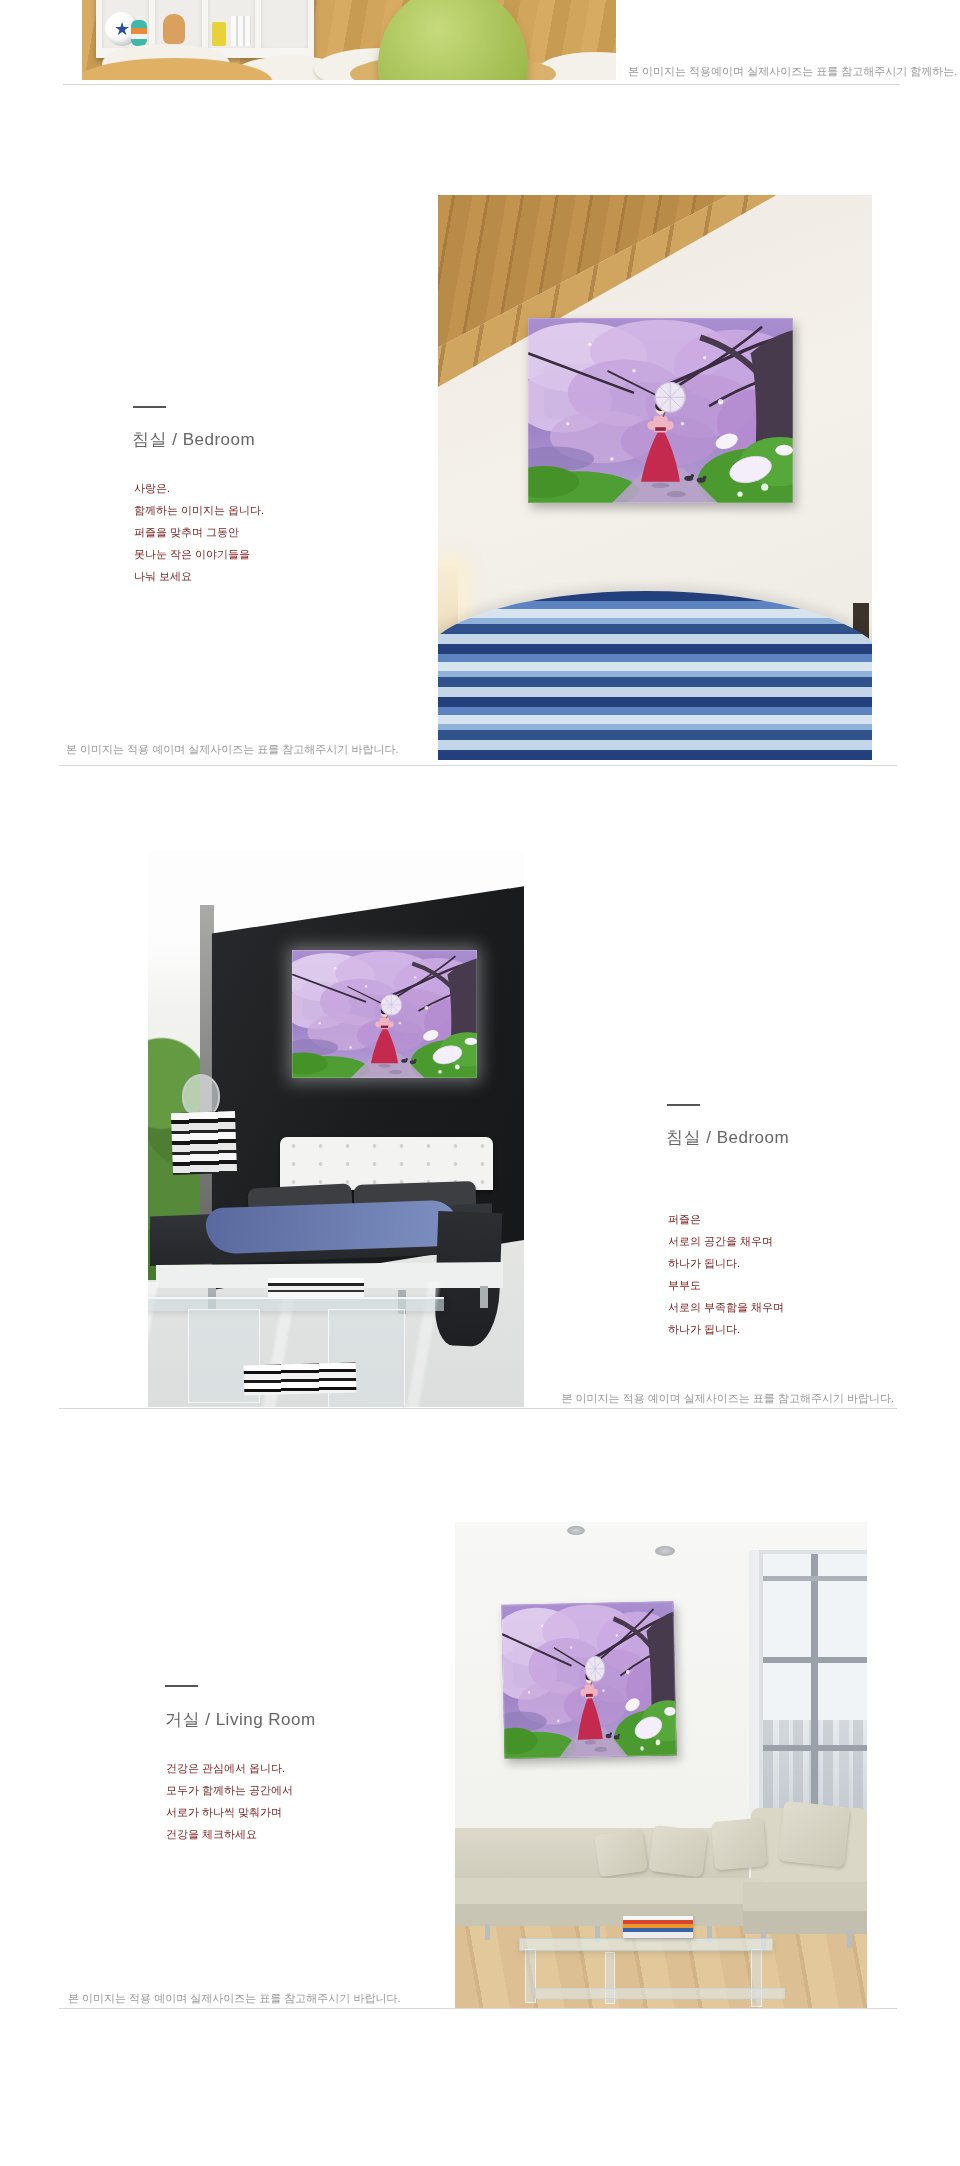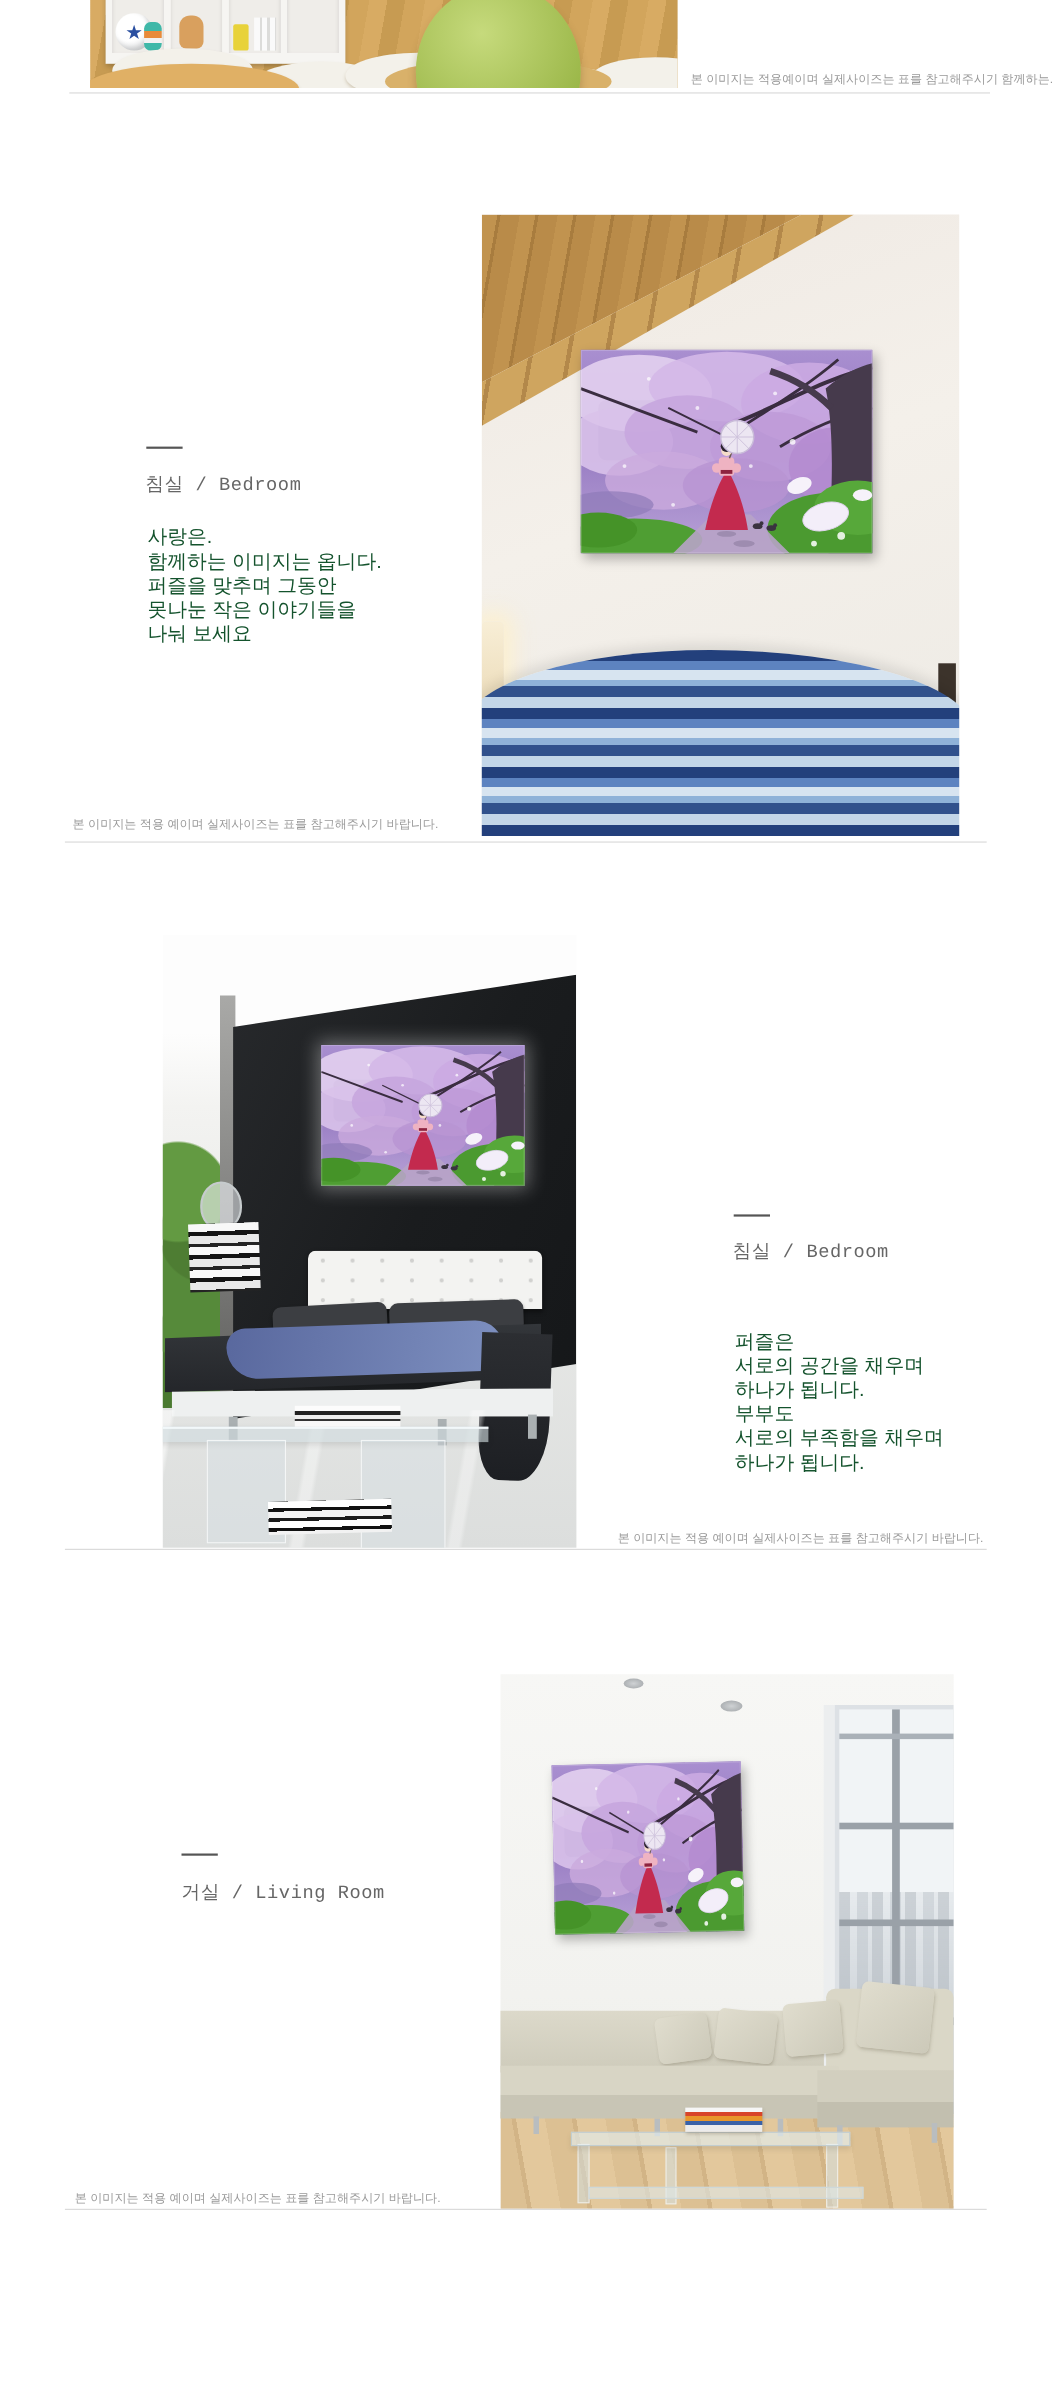--- a/index.html
+++ b/index.html
@@ -3,22 +3,22 @@
 <meta charset="utf-8">
 <style>
   html,body{margin:0;padding:0;background:#ffffff;}
   #page{
     position:relative;width:960px;height:2166px;margin:0 auto;background:#ffffff;
     font-family:"Liberation Sans","DejaVu Sans",sans-serif;overflow:hidden;
   }
   .photo{position:absolute;overflow:hidden;background:#eee;}
   .divider{position:absolute;height:1px;background:#d8d8d8;}
   .dash{position:absolute;width:33px;height:2px;background:#555;}
-  .sec-title{position:absolute;font-size:17px;letter-spacing:.5px;color:#666;white-space:nowrap;font-family:Liberation Mono, monospace;}
-  .sec-body{position:absolute;font-size:18px;line-height:22px;color:#14532d;white-space:nowrap;}
+  .sec-title{position:absolute;font-size:17px;letter-spacing:.5px;color:#666;white-space:nowrap;}
+  .sec-body{position:absolute;font-size:11px;line-height:22px;color:#7f1d1d;white-space:nowrap;}
   .caption{position:absolute;font-size:11px;color:#999;white-space:nowrap;letter-spacing:0;}
 
   
   .artwork-slot{position:absolute;background:#9478c0;}
   .artwork-slot svg{width:100%;height:100%;display:block;}
   .artwork-slot::after{content:"";position:absolute;inset:0;box-shadow:inset 0 0 0 1px rgba(255,255,255,.18);}
   .art-shadow{box-shadow:3px 5px 10px rgba(0,0,0,.28);}
   .art-glow{box-shadow:0 0 16px 4px rgba(255,255,255,.35);}
   .art-tilt{transform:rotate(-1.2deg);}
 
@@ -303,20 +303,26 @@
     <div>하나가 됩니다.</div>
     <div>부부도</div>
     <div>서로의 부족함을 채우며</div>
     <div>하나가 됩니다.</div>
   </div>
   <div class="caption" style="right:66px;top:1391px;">본 이미지는 적용 예이며 실제사이즈는 표를 참고해주시기 바랍니다.</div>
   <div class="divider" style="left:59px;top:1408px;width:838px;"></div>
 
   <div class="dash" style="left:165px;top:1685px;"></div>
   <div class="sec-title" style="left:165px;top:1708px;">거실 / Living Room</div>
+  <div class="sec-body" style="left:166px;top:1757px;">
+    <div>건강은 관심에서 옵니다.</div>
+    <div>모두가 함께하는 공간에서</div>
+    <div>서로가 하나씩 맞춰가며</div>
+    <div>건강을 체크하세요</div>
+  </div>
   <div class="photo photo-liv" style="left:455px;top:1522px;width:412px;height:486px;">
     <div class="lv-spot" style="left:112px;top:4px;width:18px;height:9px;"></div>
     <div class="lv-spot" style="left:200px;top:24px;width:20px;height:10px;"></div>
     <div class="lv-floor"></div>
     <div class="lv-window">
       <div class="lv-panes">
         <div class="lv-city"></div>
         <div class="lv-mull-v" style="left:46%;"></div>
         <div class="lv-mull-h" style="top:6%;height:5px;background:#aab1b8;"></div>
         <div class="lv-mull-h" style="top:28%;"></div>

